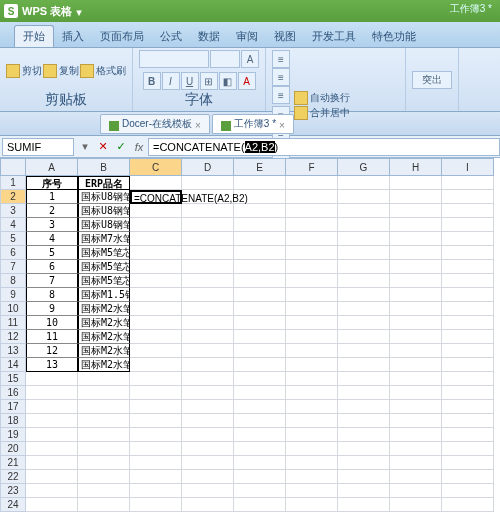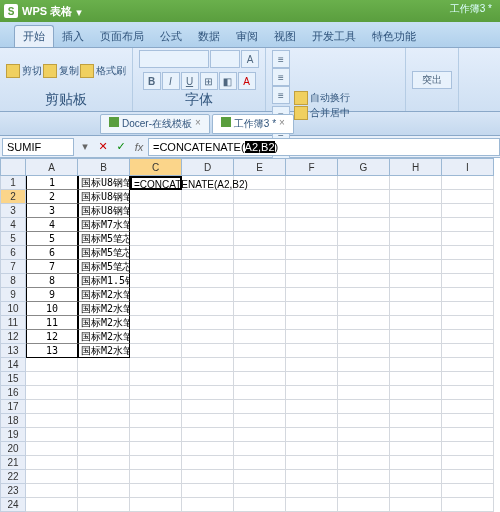--- a/index.html
+++ b/index.html
@@ -17,21 +17,21 @@
 .rgroup .glabel{text-align:center;font-size:14px;color:#30547c}
 .paste-btn{width:34px;height:40px;background:#fff8e0;border:1px solid #d8c070;border-radius:2px;display:flex;align-items:center;justify-content:center;font-size:10px}
 .smallbtn{display:flex;align-items:center;gap:2px;font-size:10px;color:#30547c;cursor:pointer}
 .smallbtn .ico{width:14px;height:14px;background:#f0d060;border:1px solid #c0a040}
 .font-ctrl{display:flex;flex-direction:column;gap:2px}
 .font-ctrl .row{display:flex;gap:1px}
 .tbtn{width:18px;height:18px;border:1px solid #a8c0dc;background:#e8f2fc;display:flex;align-items:center;justify-content:center;color:#506880;font-size:10px;cursor:pointer}
 .tbtn.wide{width:40px}
 .align-group{display:flex;flex-direction:column;gap:2px}
 .doc-tabs{height:24px;background:linear-gradient(#d8e6f6,#c4d8ee);display:flex;align-items:center;padding-left:100px;gap:2px;border-bottom:1px solid #8aa8c8}
-.doc-tab{background:#f0f6fc;border:1px solid #9cb8d4;padding:2px 8px;font-size:10px;color:#30547c;border-radius:2px 2px 0 0;display:flex;align-items:flex-start;gap:3px;cursor:pointer}
+.doc-tab{background:#f0f6fc;border:1px solid #9cb8d4;padding:2px 8px;font-size:10px;color:#30547c;border-radius:2px 2px 0 0;display:flex;align-items:flex-end;gap:3px;cursor:pointer}
 .doc-tab.active{background:#fff}
 .doc-tab .dico{width:10px;height:10px;background:#5a9e3e}
 .doc-tab .close{color:#888;font-size:10px}
 .formula-bar{height:22px;background:#e8f0fa;display:flex;align-items:center;border-bottom:1px solid #9cb8d4}
 .name-box{width:72px;height:18px;background:#fff;border:1px solid #9cb8d4;margin:0 2px;padding:0 4px;font-size:11px;display:flex;align-items:center}
 .fb-btn{width:18px;height:18px;display:flex;align-items:center;justify-content:center;color:#666;cursor:pointer;font-size:11px}
 .fb-btn.red{color:#c00}
 .fb-btn.green{color:#080}
 .formula-input{flex:1;height:18px;background:#fff;border:1px solid #9cb8d4;padding:0 4px;font-size:11px;display:flex;align-items:center;font-family:SimSun,monospace}
 .formula-input .sel{background:#000;color:#fff}
@@ -222,20 +222,31 @@
         <div class="colhdr active">C</div>
         <div class="colhdr">D</div>
         <div class="colhdr">E</div>
         <div class="colhdr">F</div>
         <div class="colhdr">G</div>
         <div class="colhdr">H</div>
         <div class="colhdr">I</div>
       </div>
     <div class="cells" id="cells">
         <div class="crow">
+          <div class="cell hdr">序号</div>
+          <div class="cell hdr">ERP品名</div>
+          <div class="cell"></div>
+          <div class="cell"></div>
+          <div class="cell"></div>
+          <div class="cell"></div>
+          <div class="cell"></div>
+          <div class="cell"></div>
+          <div class="cell"></div>
+        </div>
+        <div class="crow">
           <div class="cell data">1</div>
           <div class="cell data" style="text-align: left;">国标U8钢笔</div>
           <div class="cell editing overflow">
             <span>=CONCATENATE(A2,B2)</span>
           </div>
           <div class="cell"></div>
           <div class="cell"></div>
           <div class="cell"></div>
           <div class="cell"></div>
           <div class="cell"></div>

